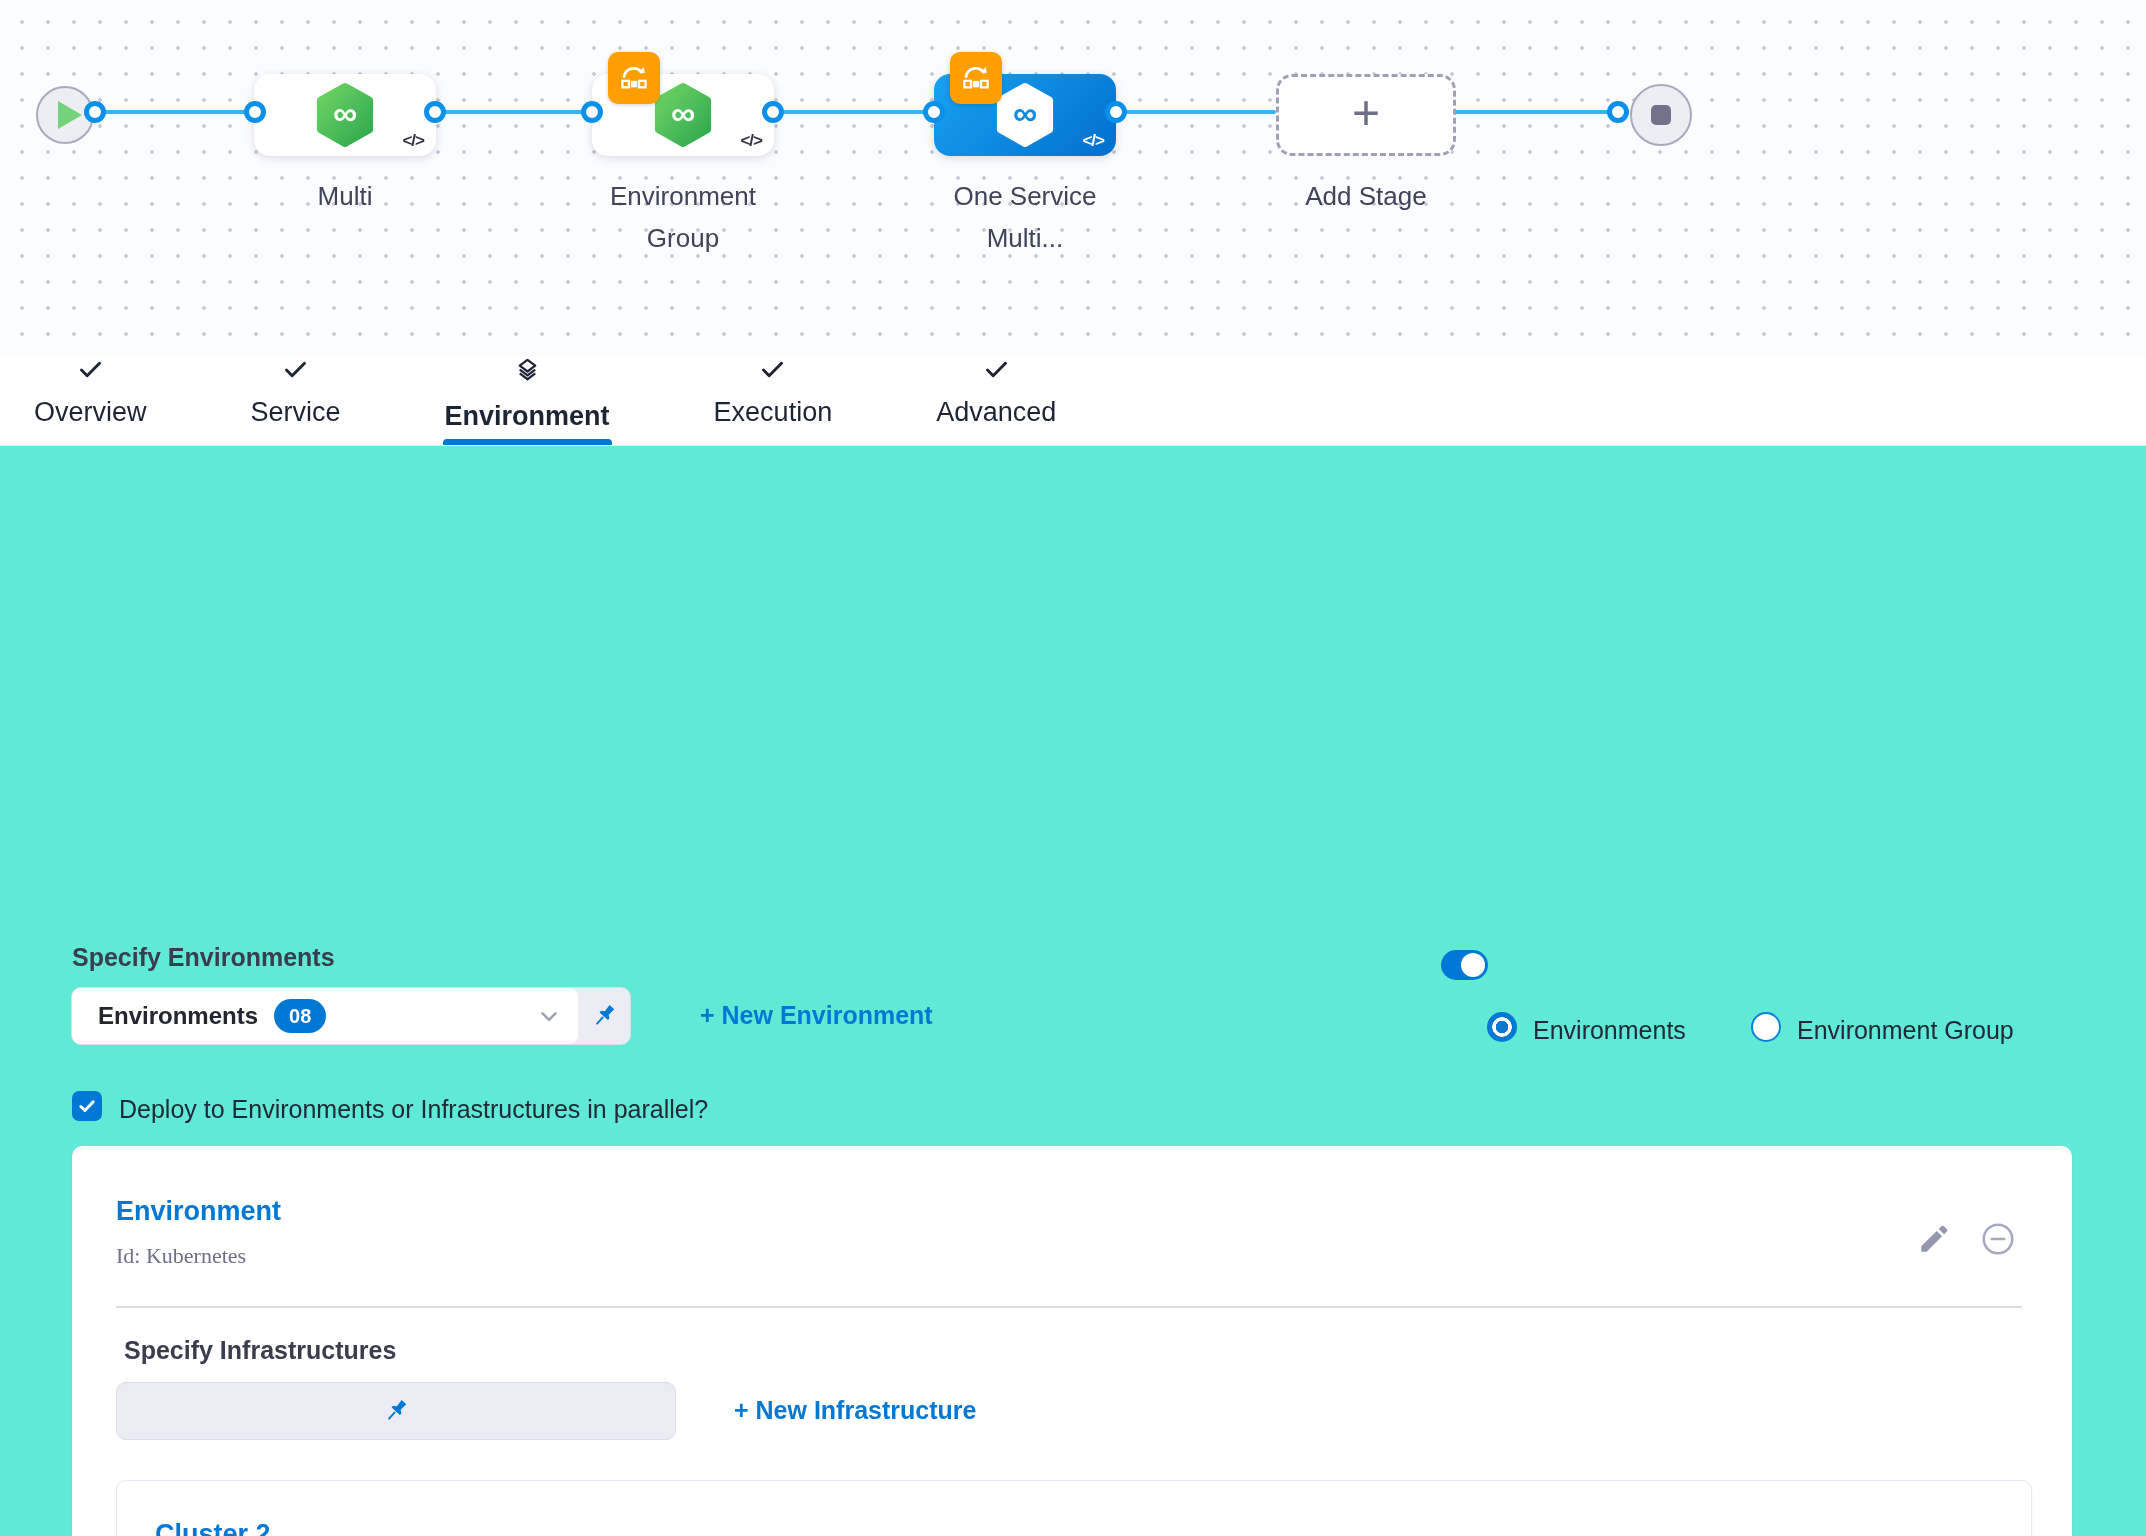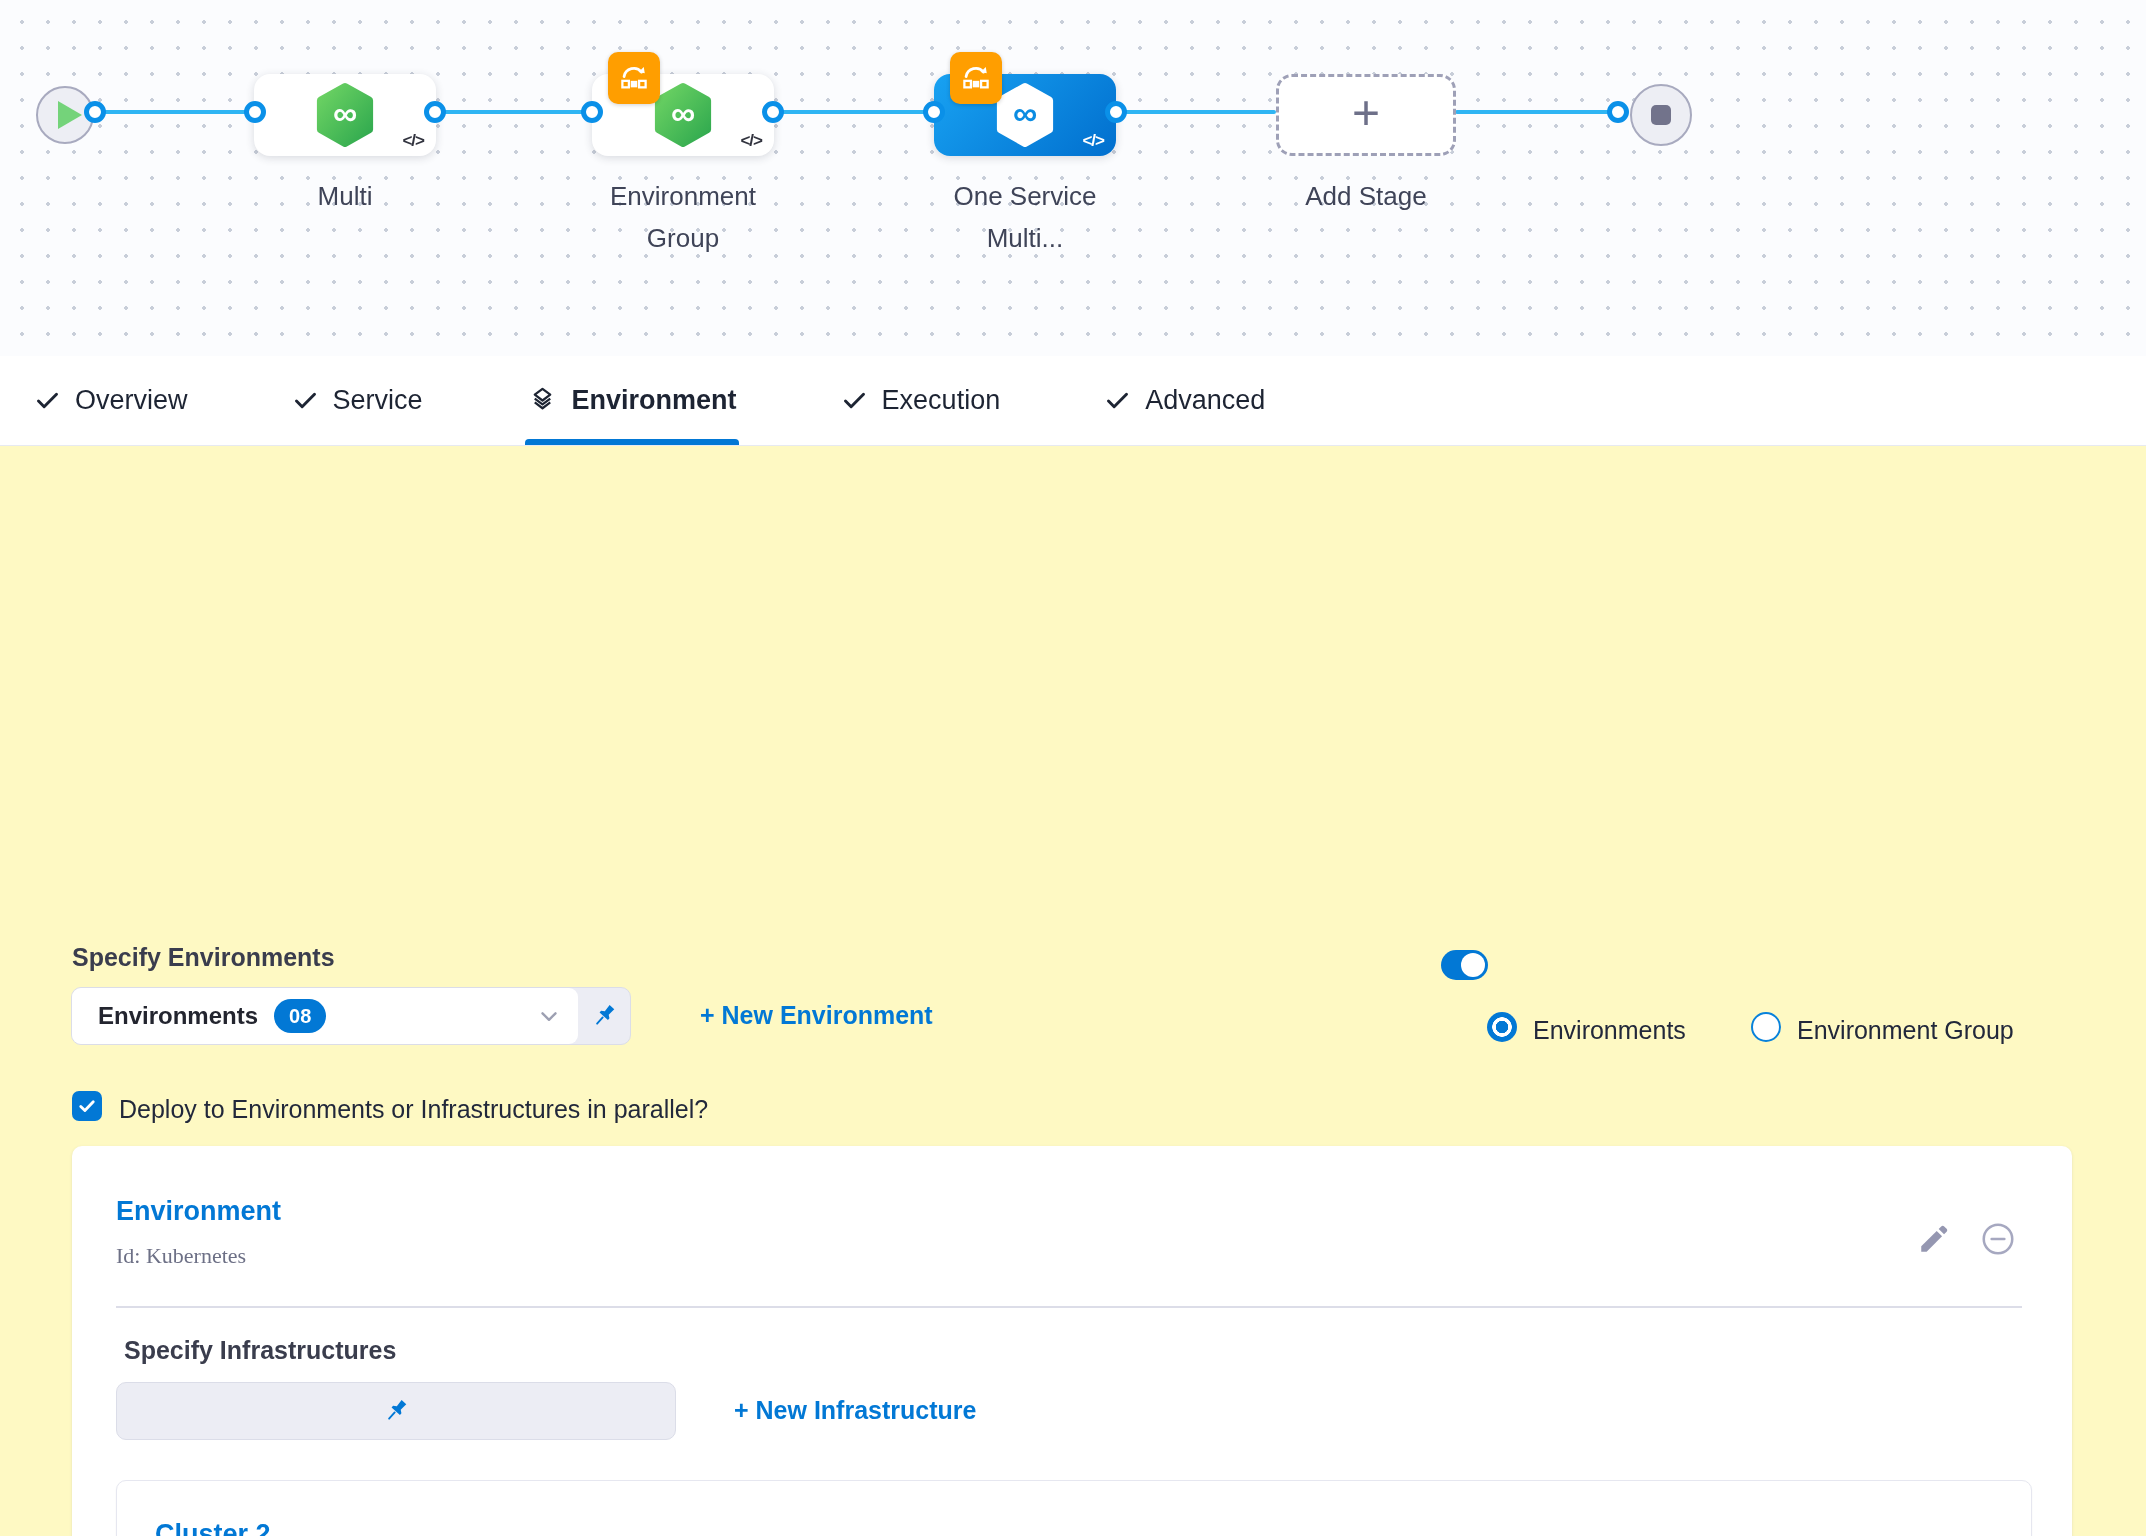--- a/index.html
+++ b/index.html
@@ -42,27 +42,27 @@
     top:-22px; left:16px; display:flex; align-items:center; justify-content:center;
     box-shadow:0 1px 4px rgba(0,0,0,.18); z-index:5; }
   .node-label { position:absolute; top:175px; width:200px; text-align:center;
     font-size:26px; line-height:42px; color:#3f4458; z-index:2; }
 
   
   .tabbar { position:absolute; top:356px; left:0; right:0; height:90px; background:#fff;
     display:flex; align-items:stretch; padding-left:34px; gap:104px;
     border-bottom:1px solid #e7eaf1; }
   .tab { display:inline-flex; align-items:center; gap:14px; font-size:27px; color:#1d2433;
-    position:relative; cursor:pointer; white-space:nowrap; }
+    position:relative; cursor:pointer; white-space:nowrap;flex-direction:column; }
   .tab.active { font-weight:700; }
   .tab.active::after { content:""; position:absolute; left:-2px; right:-2px; bottom:0;
     height:6px; background:#0278d5; border-radius:4px 4px 0 0; }
 
   
-  .content { position:absolute; top:446px; left:0; right:0; bottom:0; background:#fef9c3; }
+  .content { position:absolute; top:446px; left:0; right:0; bottom:0; background:#5eead4; }
   .sec-label { position:absolute; font-size:25px; font-weight:600; color:#3a3d4d; }
   .link { position:absolute; font-size:25px; font-weight:600; color:#0278d5; cursor:pointer; white-space:nowrap; }
 
   .dd { position:absolute; width:560px; height:58px; background:#ecedf4;
     border:1px solid #dbdde8; border-radius:10px; display:flex; cursor:pointer; }
   .dd-main { width:506px; height:100%; background:#fff; border-radius:9px;
     display:flex; align-items:center; padding-left:26px; }
   .dd-value { font-size:24px; font-weight:600; color:#23252f; }
   .dd-count { margin-left:16px; background:#0278d5; color:#fff; font-size:20px; font-weight:700;
     height:34px; padding:0 15px; border-radius:17px; display:flex; align-items:center; }

